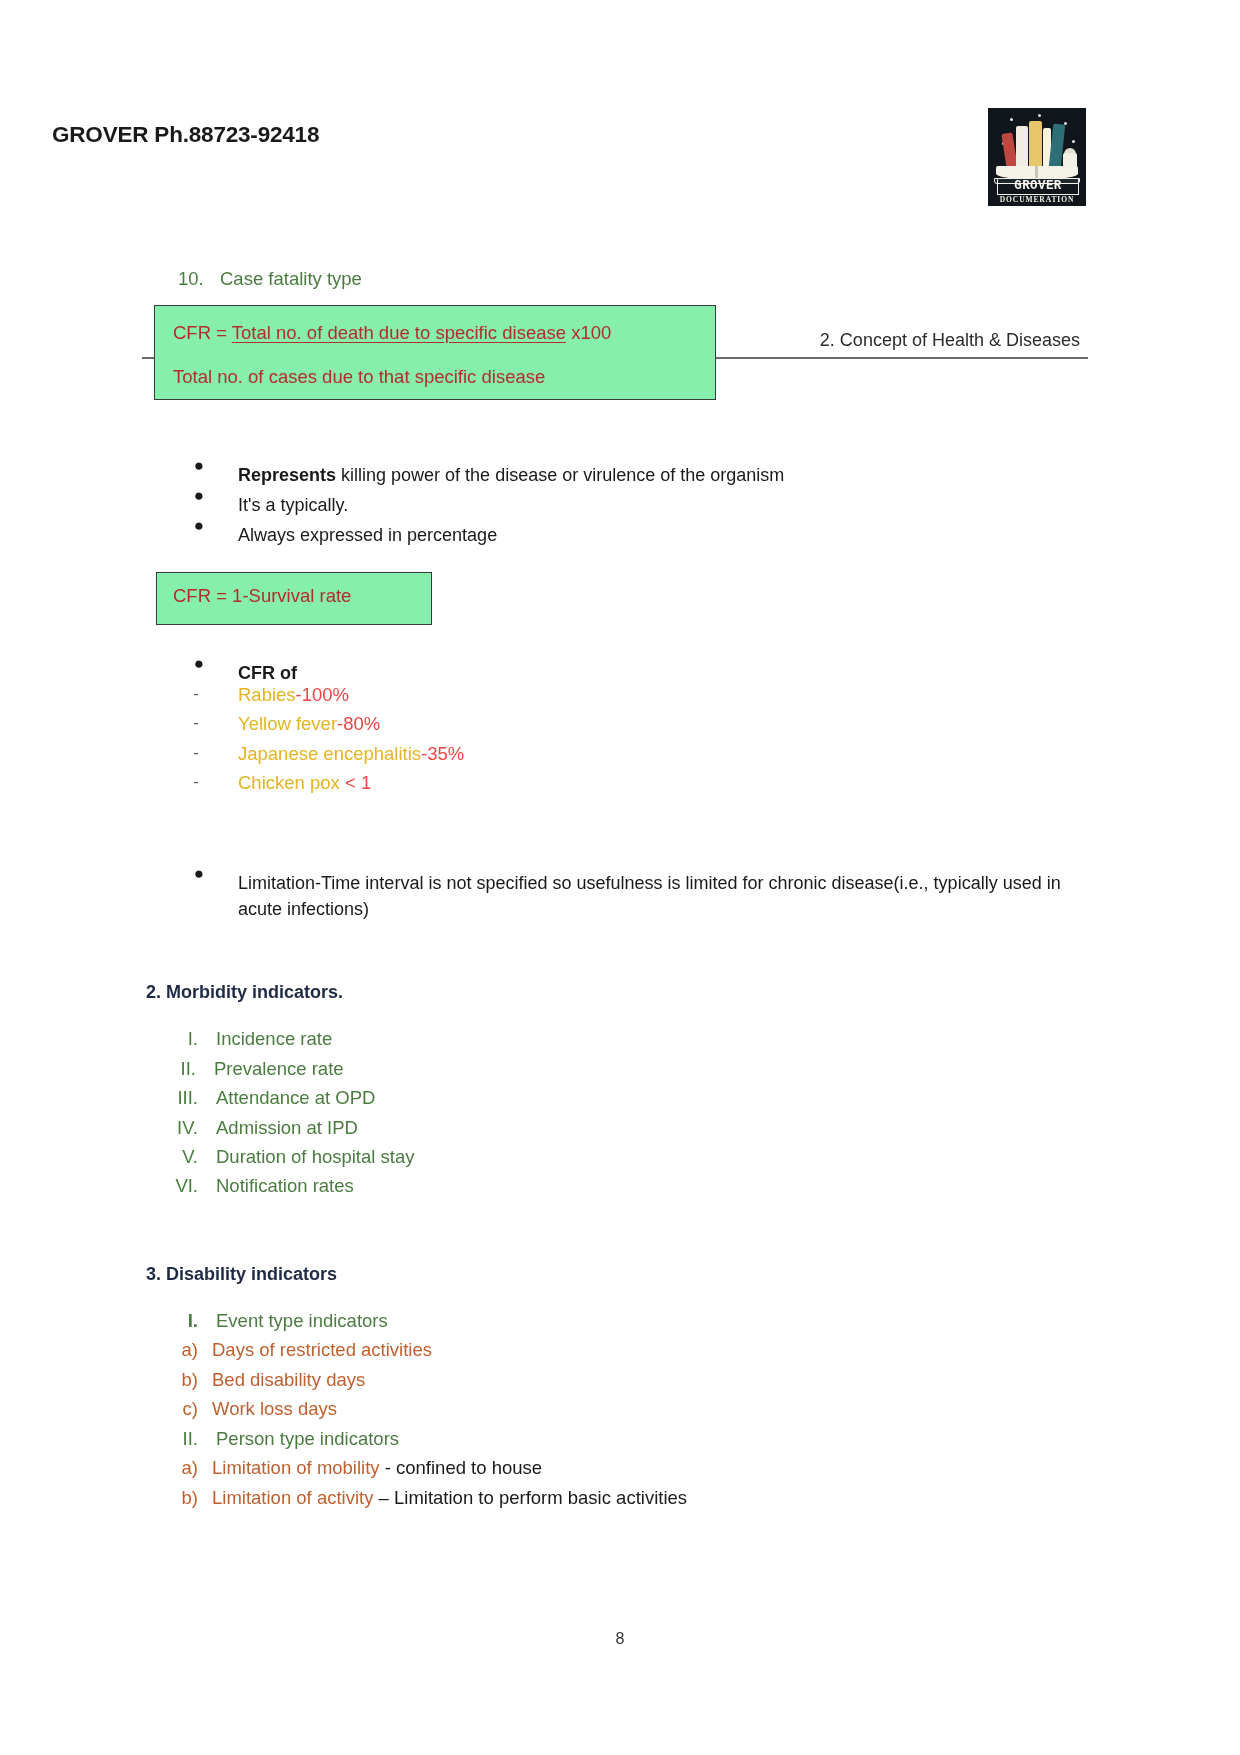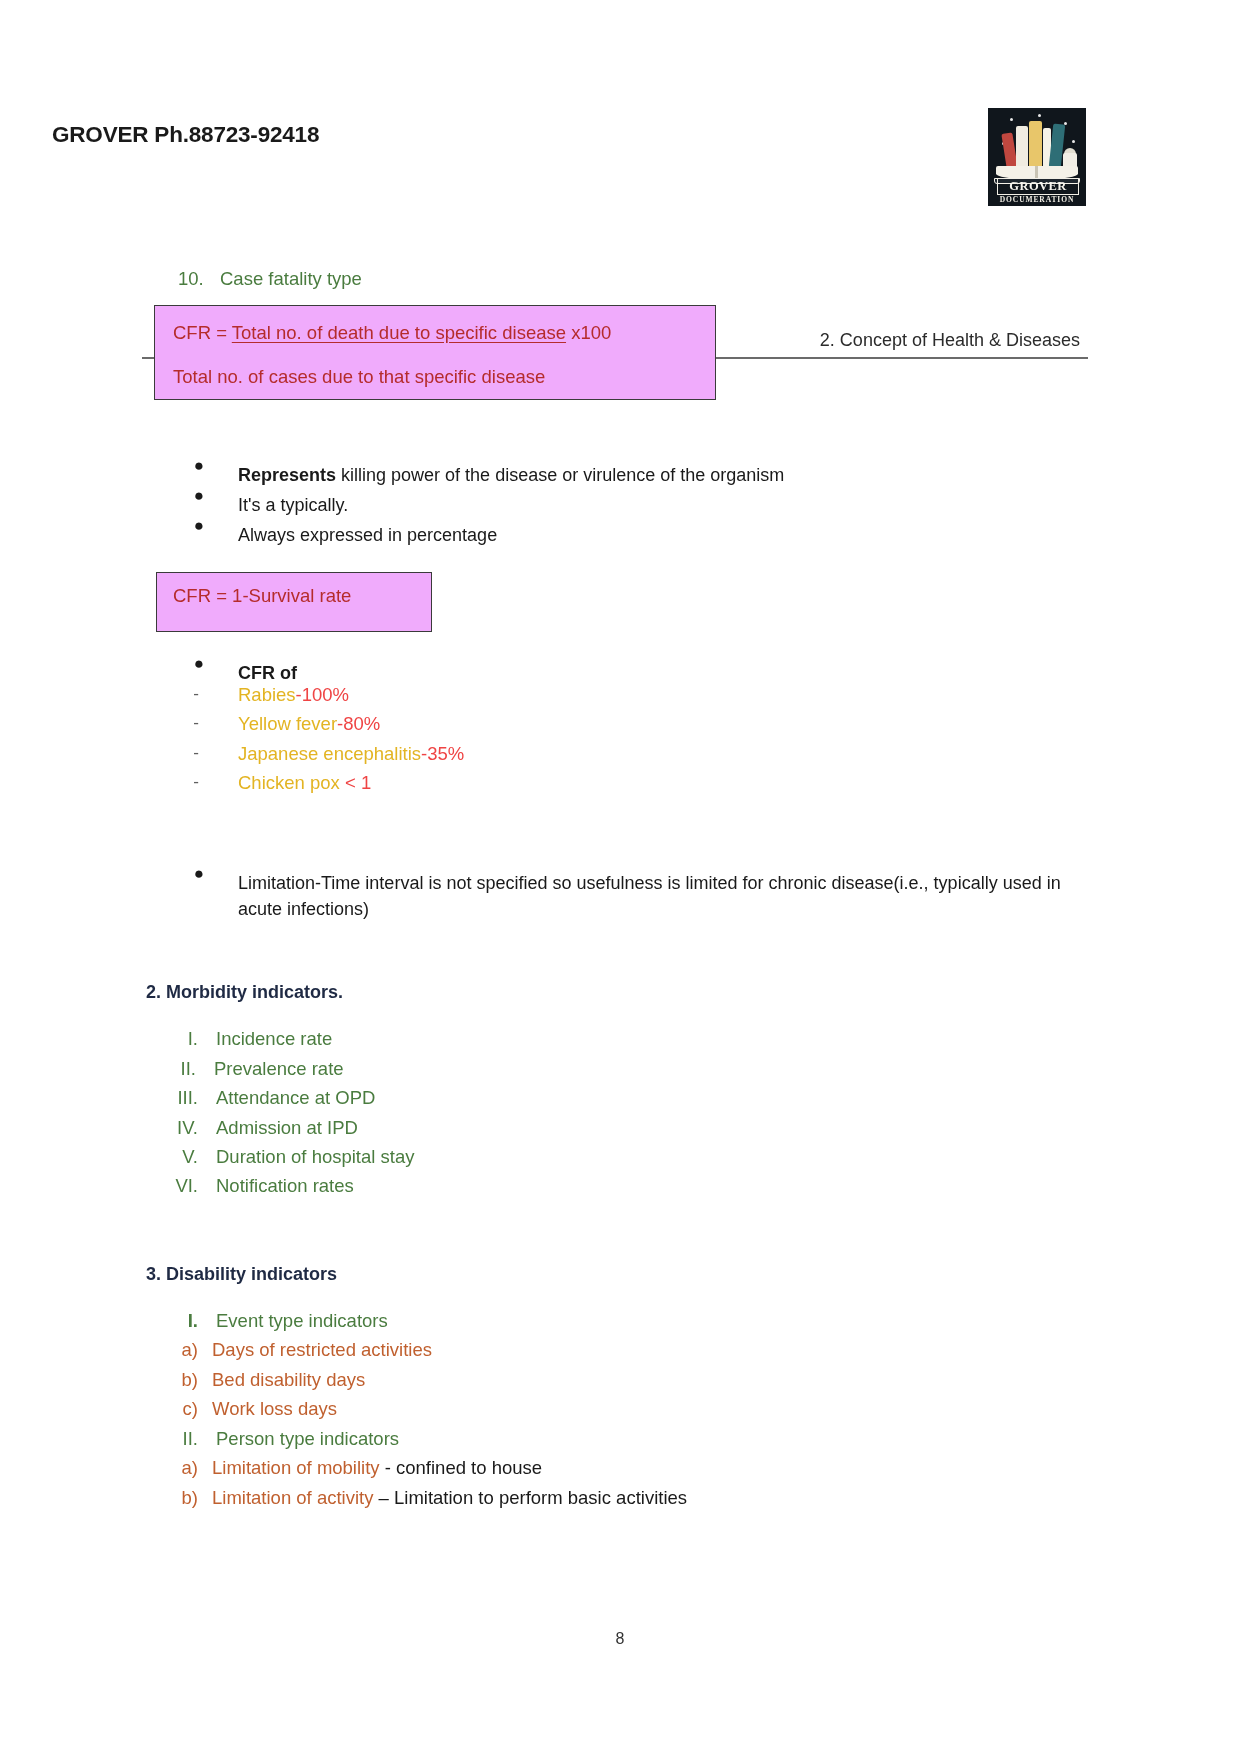--- a/index.html
+++ b/index.html
@@ -111,21 +111,21 @@
     left: 9px;
     bottom: 11px;
     width: 80px;
     height: 15px;
     border: 1px solid #f2efe6;
     display: flex;
     align-items: center;
     justify-content: center;
   }
   .logo .name-box span {
-    font-family: Liberation Serif, serif;
+    font-family: Liberation Mono, monospace;
     font-weight: bold;
     font-size: 12.5px;
     color: #f7f5ef;
     letter-spacing: 0.4px;
     line-height: 1;
   }
   .logo .sub-name {
     position: absolute;
     left: 0;
     bottom: 2px;
@@ -172,21 +172,21 @@
   }
   .num-item .marker {
     display: inline-block;
     width: 42px;
   }
 
   
   .formula-box {
     position: absolute;
     border: 1.6px solid #3b3b3b;
-    background: #f0abfc;
+    background: #86efac;
     box-sizing: border-box;
   }
   .formula-line {
     font-size: 18.5px;
     color: #b52c2c;
     white-space: nowrap;
   }
   .formula-line .num-underline {
     text-decoration: underline;
     text-underline-offset: 3px;
@@ -340,21 +340,21 @@
     </div>
     <div class="bullet-row" style="left:182px; top:484px; width:900px;">
       <span class="dot">●</span>
       <span class="btxt">It's a typically.</span>
     </div>
     <div class="bullet-row" style="left:182px; top:514px; width:900px;">
       <span class="dot">●</span>
       <span class="btxt">Always expressed in percentage</span>
     </div>
 
-    <div class="formula-box" style="left:156px; top:572px; width:276px; height:60px;">
+    <div class="formula-box" style="left:156px; top:572px; width:276px; height:53px;">
       <div class="formula-line" style="position:absolute; left:16px; top:12px;">CFR = 1-Survival rate</div>
     </div>
 
     <div class="bullet-row" style="left:182px; top:652px;">
       <span class="dot">●</span>
       <span class="btxt"><b>CFR of</b></span>
     </div>
 
     <div class="dash-row" style="left:182px; top:682px;">
       <span class="dash">-</span>

